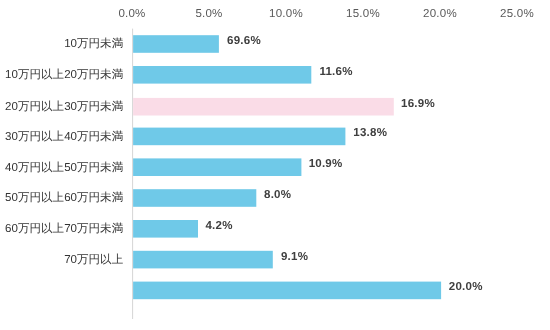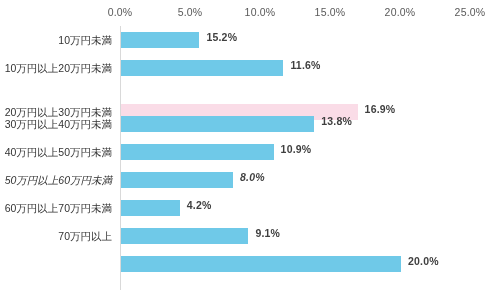--- a/index.html
+++ b/index.html
@@ -101,43 +101,43 @@
       <span class="x-tick-label" style="left: 330px;">15.0%</span>
       <span class="x-tick-label" style="left: 400px;">20.0%</span>
       <span class="x-tick-label" style="left: 470px;">25.0%</span>
     </div>
 
   <div id="plot-area">
     <div id="axis-line"></div>
   <div class="bar-row" style="top: 0px;">
         <div class="cat-label-box">10万円未満</div>
         <div class="bar" style="width: 78.4px;"></div>
-        <div class="bar-value" style="left: 86.4px;">15.2%</div>
+        <div class="bar-value" style="left: 86.4px;">69.6%</div>
       </div>
       <div class="bar-row" style="top: 28px; padding-left: 33px;">
         <div class="cat-label-box">10万円以上20万円未満</div>
         <div class="bar" style="width: 162.4px;"></div>
         <div class="bar-value" style="left: 170.4px;">11.6%</div>
       </div>
-      <div class="bar-row" style="top: 72px;">
+      <div class="bar-row" style="top: 57px;">
         <div class="cat-label-box">20万円以上30万円未満</div>
         <div class="bar highlight" style="width: 236.6px;"></div>
         <div class="bar-value" style="left: 244.6px;">16.9%</div>
       </div>
       <div class="bar-row" style="top: 84px; padding-left: 26px;">
         <div class="cat-label-box">30万円以上40万円未満</div>
         <div class="bar" style="width: 193.2px;"></div>
         <div class="bar-value" style="left: 201.2px;">13.8%</div>
       </div>
       <div class="bar-row" style="top: 112px; padding-left: 44px;">
         <div class="cat-label-box">40万円以上50万円未満</div>
         <div class="bar" style="width: 152.6px;"></div>
         <div class="bar-value" style="left: 160.6px;">10.9%</div>
       </div>
-      <div class="bar-row" style="top: 140px; font-style: italic;">
+      <div class="bar-row" style="top: 140px;">
         <div class="cat-label-box">50万円以上60万円未満</div>
         <div class="bar" style="width: 112px;"></div>
         <div class="bar-value" style="left: 120px;">8.0%</div>
       </div>
       <div class="bar-row" style="top: 168px;">
         <div class="cat-label-box">60万円以上70万円未満</div>
         <div class="bar" style="width: 58.8px;"></div>
         <div class="bar-value" style="left: 66.8px;">4.2%</div>
       </div>
       <div class="bar-row" style="top: 196px;">

